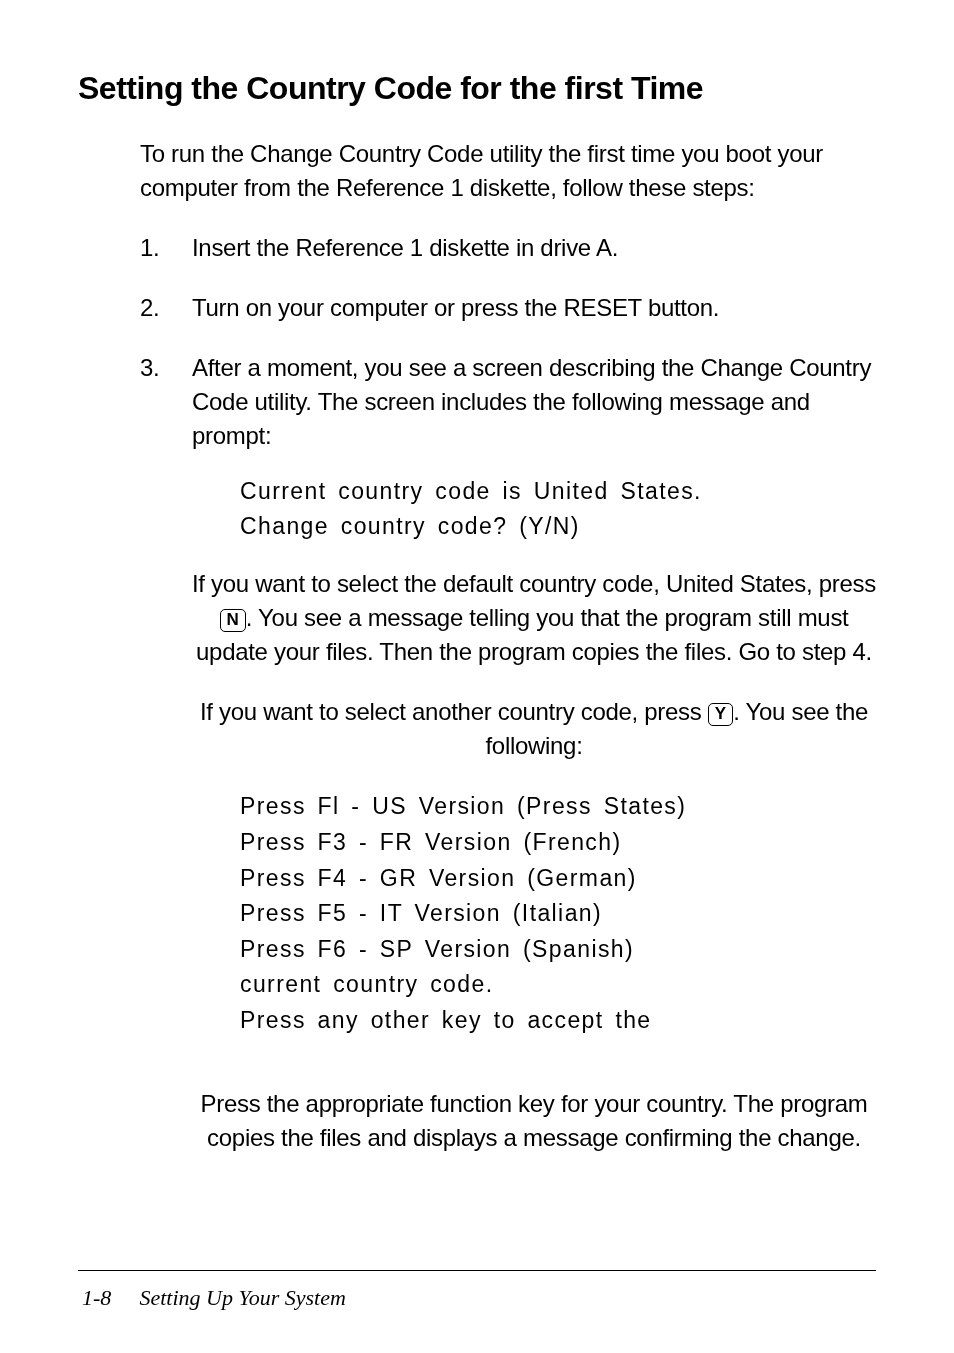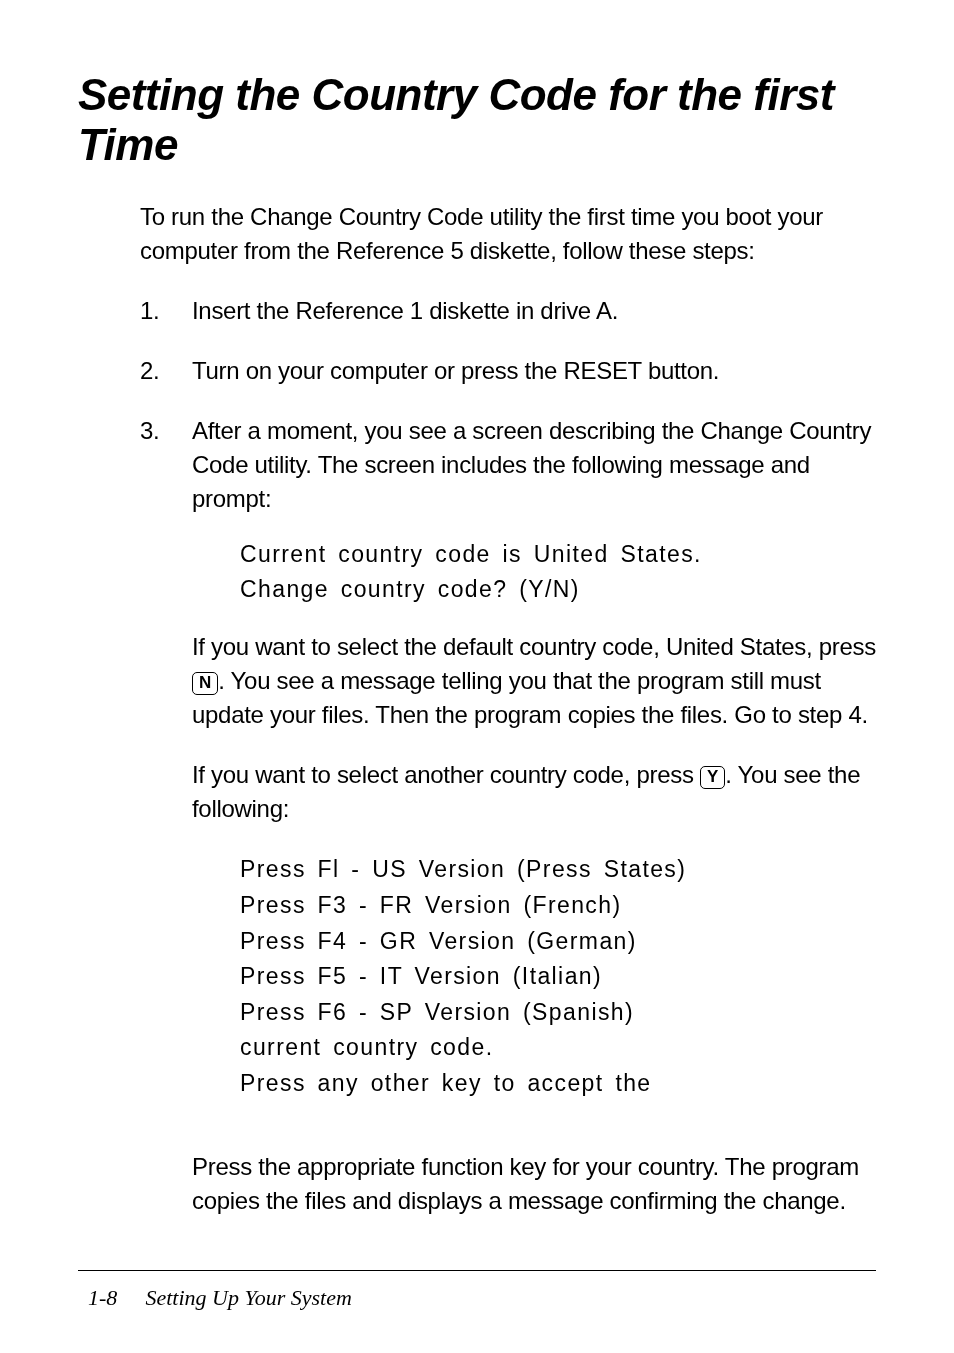--- a/index.html
+++ b/index.html
@@ -10,23 +10,22 @@
     body {
       width: 954px;
       height: 1353px;
       background: #ffffff;
       padding: 70px 78px 40px 78px;
       font-family: "Helvetica Neue", Helvetica, Arial, sans-serif;
       color: #000000;
       position: relative;
     }
     .heading {
-      font-size: 44px;
+      font-size: 32px;
       font-weight: bold;
-      font-style: italic;
       letter-spacing: -0.5px;
       margin-bottom: 30px;
     }
     .intro {
       font-size: 24px;
       line-height: 1.42;
       letter-spacing: -0.3px;
       margin-left: 62px;
       margin-bottom: 26px;
     }
@@ -59,20 +58,21 @@
     }
     .mono-block .ln {
       white-space: nowrap;
     }
     .sub-para {
       margin-left: 114px;
       font-size: 24px;
       line-height: 1.42;
       letter-spacing: -0.3px;
       margin-bottom: 26px;
+      text-align: center;
     }
     .sub-para-first {
       margin-left: 0;
     }
     .keycap {
       display: inline-block;
       border: 1.6px solid #000;
       border-radius: 5px;
       padding: 0 6px 1px 6px;
       font-size: 17px;
@@ -84,42 +84,42 @@
     }
     .footer-rule {
       position: absolute;
       left: 78px;
       right: 78px;
       bottom: 82px;
       border-top: 1.5px solid #000;
     }
     .footer {
       position: absolute;
-      left: 88px;
+      left: 82px;
       bottom: 42px;
       font-size: 22px;
       font-style: italic;
     }
     .footer .pageno {
       font-weight: normal;
       margin-right: 22px;
       font-style: italic;
       font-family: Georgia, "Times New Roman", serif;
     }
     .footer .ftitle {
       font-family: Georgia, "Times New Roman", serif;
       font-style: italic;
     }
   </style>
 </head>
 <body>
 
 <h2 class="heading">Setting the Country Code for the first Time</h2>
 
-<p class="intro">To run the Change Country Code utility the first time you boot your computer from the Reference 5 diskette, follow these steps:</p>
+<p class="intro">To run the Change Country Code utility the first time you boot your computer from the Reference 1 diskette, follow these steps:</p>
 
 <div class="list">
   <div class="li">
     <div class="num">1.</div>
     <div class="body">Insert the Reference 1 diskette in drive A.</div>
   </div>
   <div class="li">
     <div class="num">2.</div>
     <div class="body">Turn on your computer or press the RESET button.</div>
   </div>

